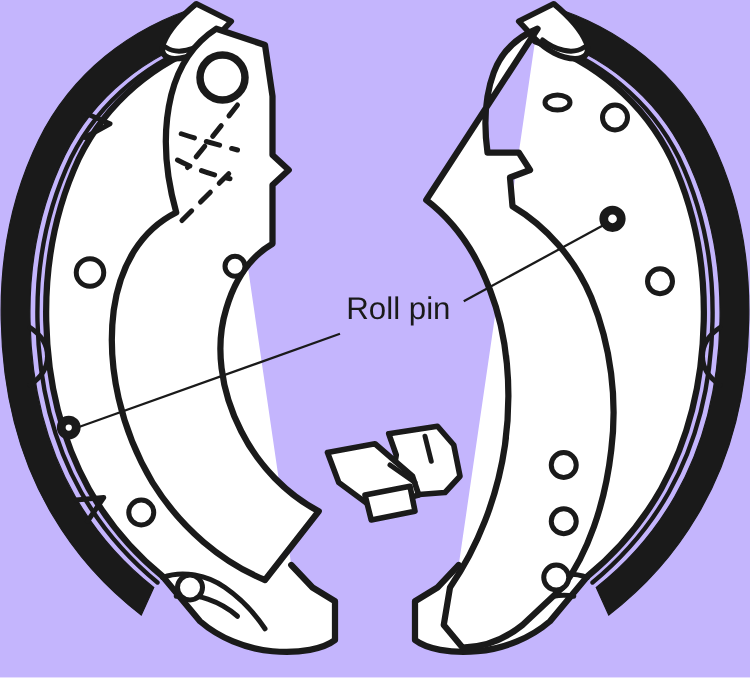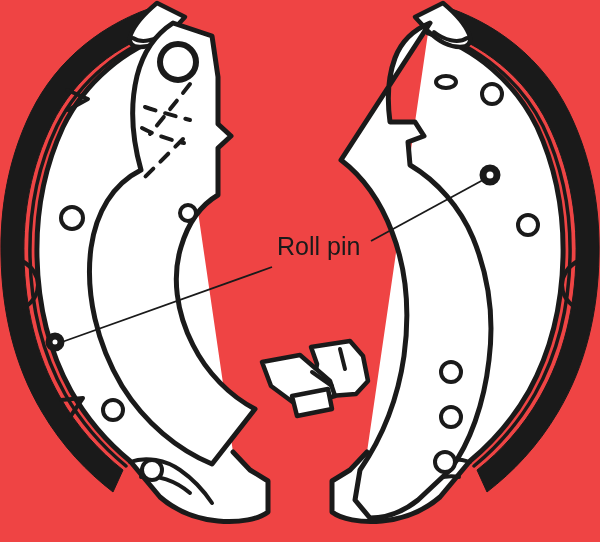--- a/index.html
+++ b/index.html
@@ -7,21 +7,21 @@
     padding: 0;
     background: #ffffff;
   }
   body {
     font-family: "Liberation Sans", sans-serif;
   }
   #diagram-root {
     position: relative;
     width: 600px;
     height: 542px;
-    background: #ef4444;
+    background: #c4b5fd;
     overflow: hidden;
   }
   svg.diagram-canvas {
     display: block;
     width: 600px;
     height: 542px;
   }
   .lining-fill { fill: #1a1a1a; stroke: #1a1a1a; stroke-width: 1; }
   .web-outline { fill: #ffffff; stroke: #1a1a1a; stroke-width: 5; stroke-linejoin: round; stroke-linecap: round; }
   .plate-outline { fill: #ffffff; stroke: #1a1a1a; stroke-width: 5; stroke-linejoin: round; stroke-linecap: round; }

